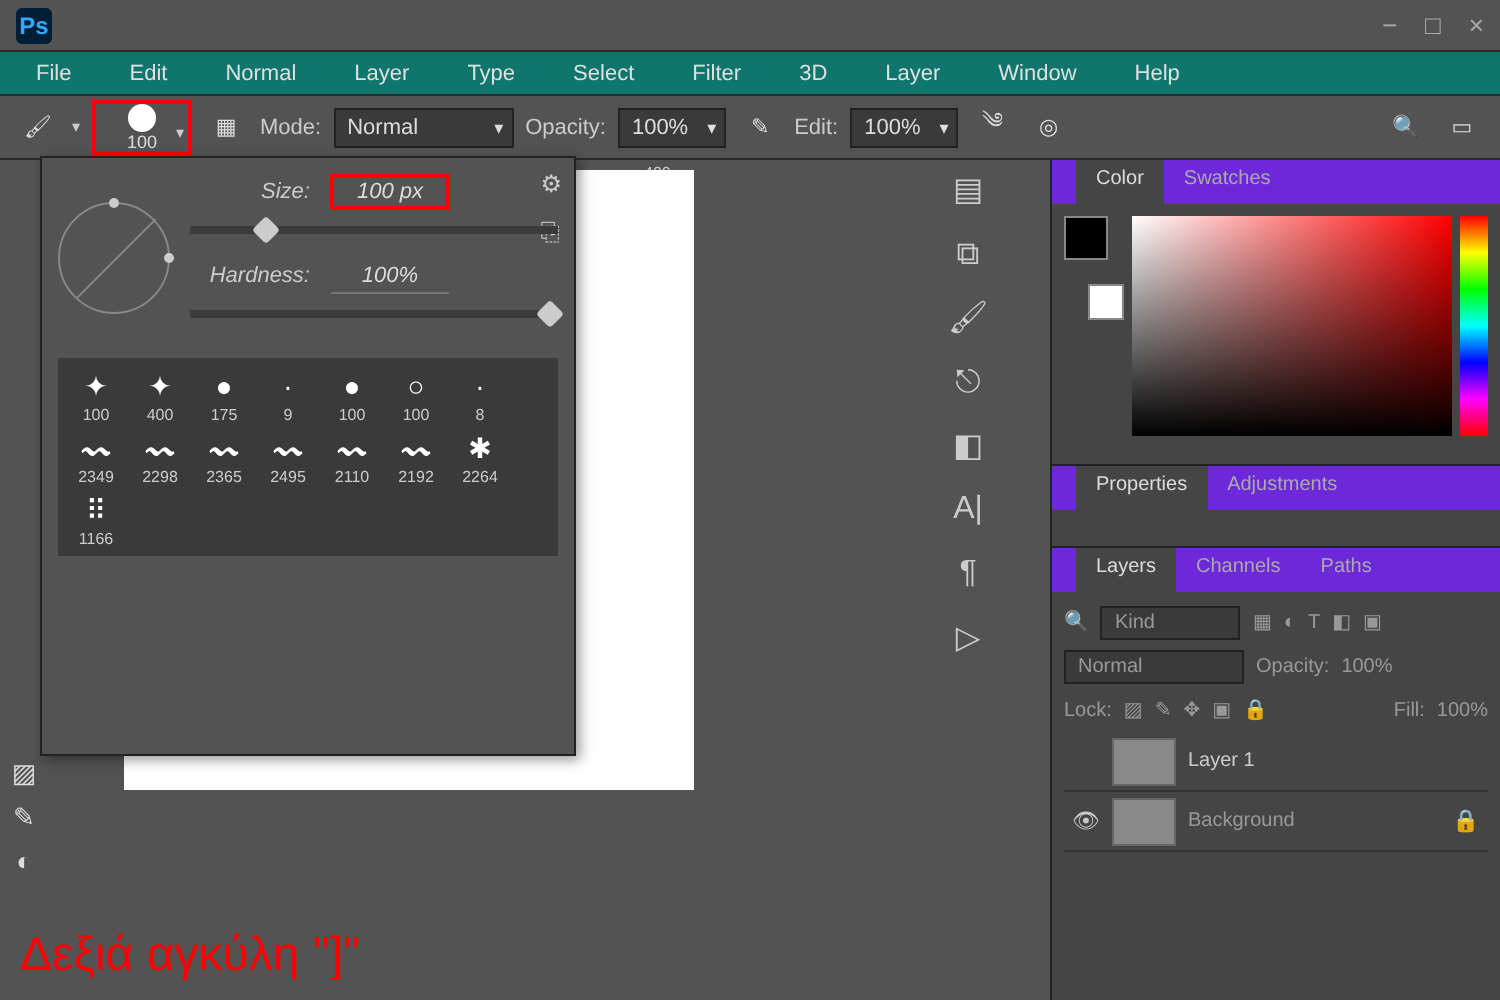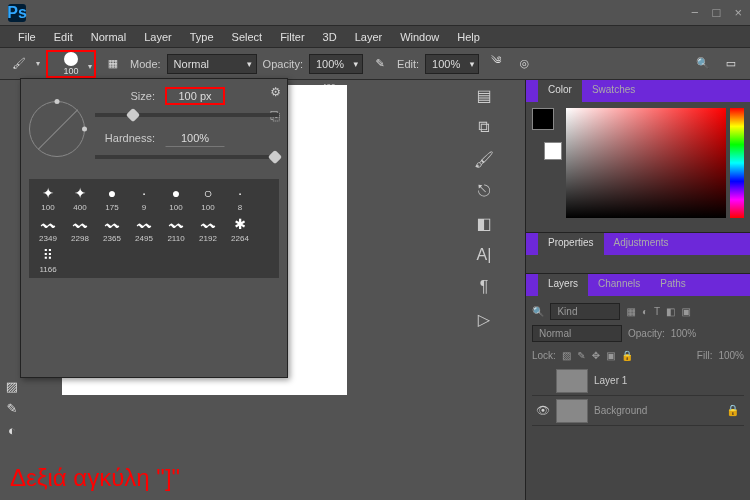--- a/index.html
+++ b/index.html
@@ -1,32 +1,32 @@
 <!DOCTYPE html>
 <html><head>
 <meta charset="utf-8">
 <style>
 * { margin: 0; padding: 0; box-sizing: border-box; font-family: Arial, sans-serif; }
 body { background: #535353; width: 750px; height: 500px; overflow: hidden; position: relative; color: #ccc; font-size: 11px; }
 .titlebar { height: 26px; background: #535353; display: flex; align-items: center; padding: 0 8px; border-bottom: 1px solid #2a2a2a; }
-.titlebar .ps-logo { width: 18px; height: 18px; background: #001e36; color: #31a8ff; font-weight: bold; font-size: 16px; display: flex; align-items: center; justify-content: center; border-radius: 3px; }
+.titlebar .ps-logo { width: 18px; height: 18px; background: #001e36; color: #31a8ff; font-weight: bold; font-size: 12px; display: flex; align-items: center; justify-content: center; border-radius: 3px; }
 .titlebar .win-controls { margin-left: auto; display: flex; gap: 14px; font-size: 13px; color: #aaa; }
-.menubar { height: 22px; background: #404040; display: flex; align-items: center; padding-left: 10px; gap: 2px; border-bottom: 1px solid #2a2a2a; }
+.menubar { height: 22px; background: #0f766e; display: flex; align-items: center; padding-left: 10px; gap: 13px; border-bottom: 1px solid #2a2a2a; }
 .menubar span { padding: 3px 8px; color: #e0e0e0; }
 .optbar { height: 32px; background: #535353; display: flex; align-items: center; padding: 0 8px; gap: 6px; border-bottom: 1px solid #2a2a2a; }
 .optbar .brush-thumb { width: 50px; height: 28px; border: 2px solid #ff0000; display: flex; flex-direction: column; align-items: center; justify-content: center; background: #535353; position: relative; }
 .optbar .brush-thumb .circ { width: 14px; height: 14px; background: #fff; border-radius: 50%; }
 .optbar .brush-thumb .num { font-size: 9px; color: #ddd; }
 .optbar .brush-thumb .chev { position: absolute; right: 2px; top: 10px; font-size: 8px; }
 .optbar .select { background: #3a3a3a; border: 1px solid #222; height: 20px; padding: 2px 18px 2px 6px; color: #ddd; position: relative; min-width: 90px; display: flex; align-items: center; }
 .optbar .select::after { content: "▾"; position: absolute; right: 4px; font-size: 9px; }
 .optbar .label { color: #ccc; }
 .optbar .iconbtn { width: 22px; height: 22px; display: flex; align-items: center; justify-content: center; color: #ddd; }
 .brush-panel { position: absolute; left: 20px; top: 78px; width: 268px; height: 300px; background: #535353; border: 1px solid #222; box-shadow: 2px 2px 6px rgba(0,0,0,0.4); padding: 8px; z-index: 5; }
-.brush-panel .top-row { display: flex; align-items: center; gap: 10px; }
+.brush-panel .top-row { display: flex; align-items: center; gap: 10px; font-style: italic; }
 .angle-widget { width: 56px; height: 56px; border: 1px solid #888; border-radius: 50%; position: relative; flex-shrink: 0; }
 .angle-widget::before { content: ""; position: absolute; width: 5px; height: 5px; background: #ccc; border-radius: 50%; top: -3px; left: 50%; transform: translateX(-50%); }
 .angle-widget::after { content: ""; position: absolute; width: 5px; height: 5px; background: #ccc; border-radius: 50%; right: -3px; top: 50%; transform: translateY(-50%); }
 .angle-widget .arrow { position: absolute; width: 56px; height: 1px; background: #888; top: 50%; left: 0; transform: rotate(-45deg); }
 .brush-panel .ctrl-col { flex: 1; }
 .brush-panel .ctrl-row { display: flex; align-items: center; margin-bottom: 8px; }
 .brush-panel .ctrl-row .lbl { width: 60px; text-align: right; margin-right: 10px; color: #ccc; }
 .brush-panel .ctrl-row .val { width: 60px; height: 18px; background: transparent; border: 2px solid #ff0000; text-align: center; color: #ddd; display: flex; align-items: center; justify-content: center; }
 .brush-panel .ctrl-row .val.plain { border: 1px solid transparent; border-bottom: 1px solid #777; }
 .slider { height: 4px; background: #3a3a3a; position: relative; margin: 4px 0 12px 0; }

